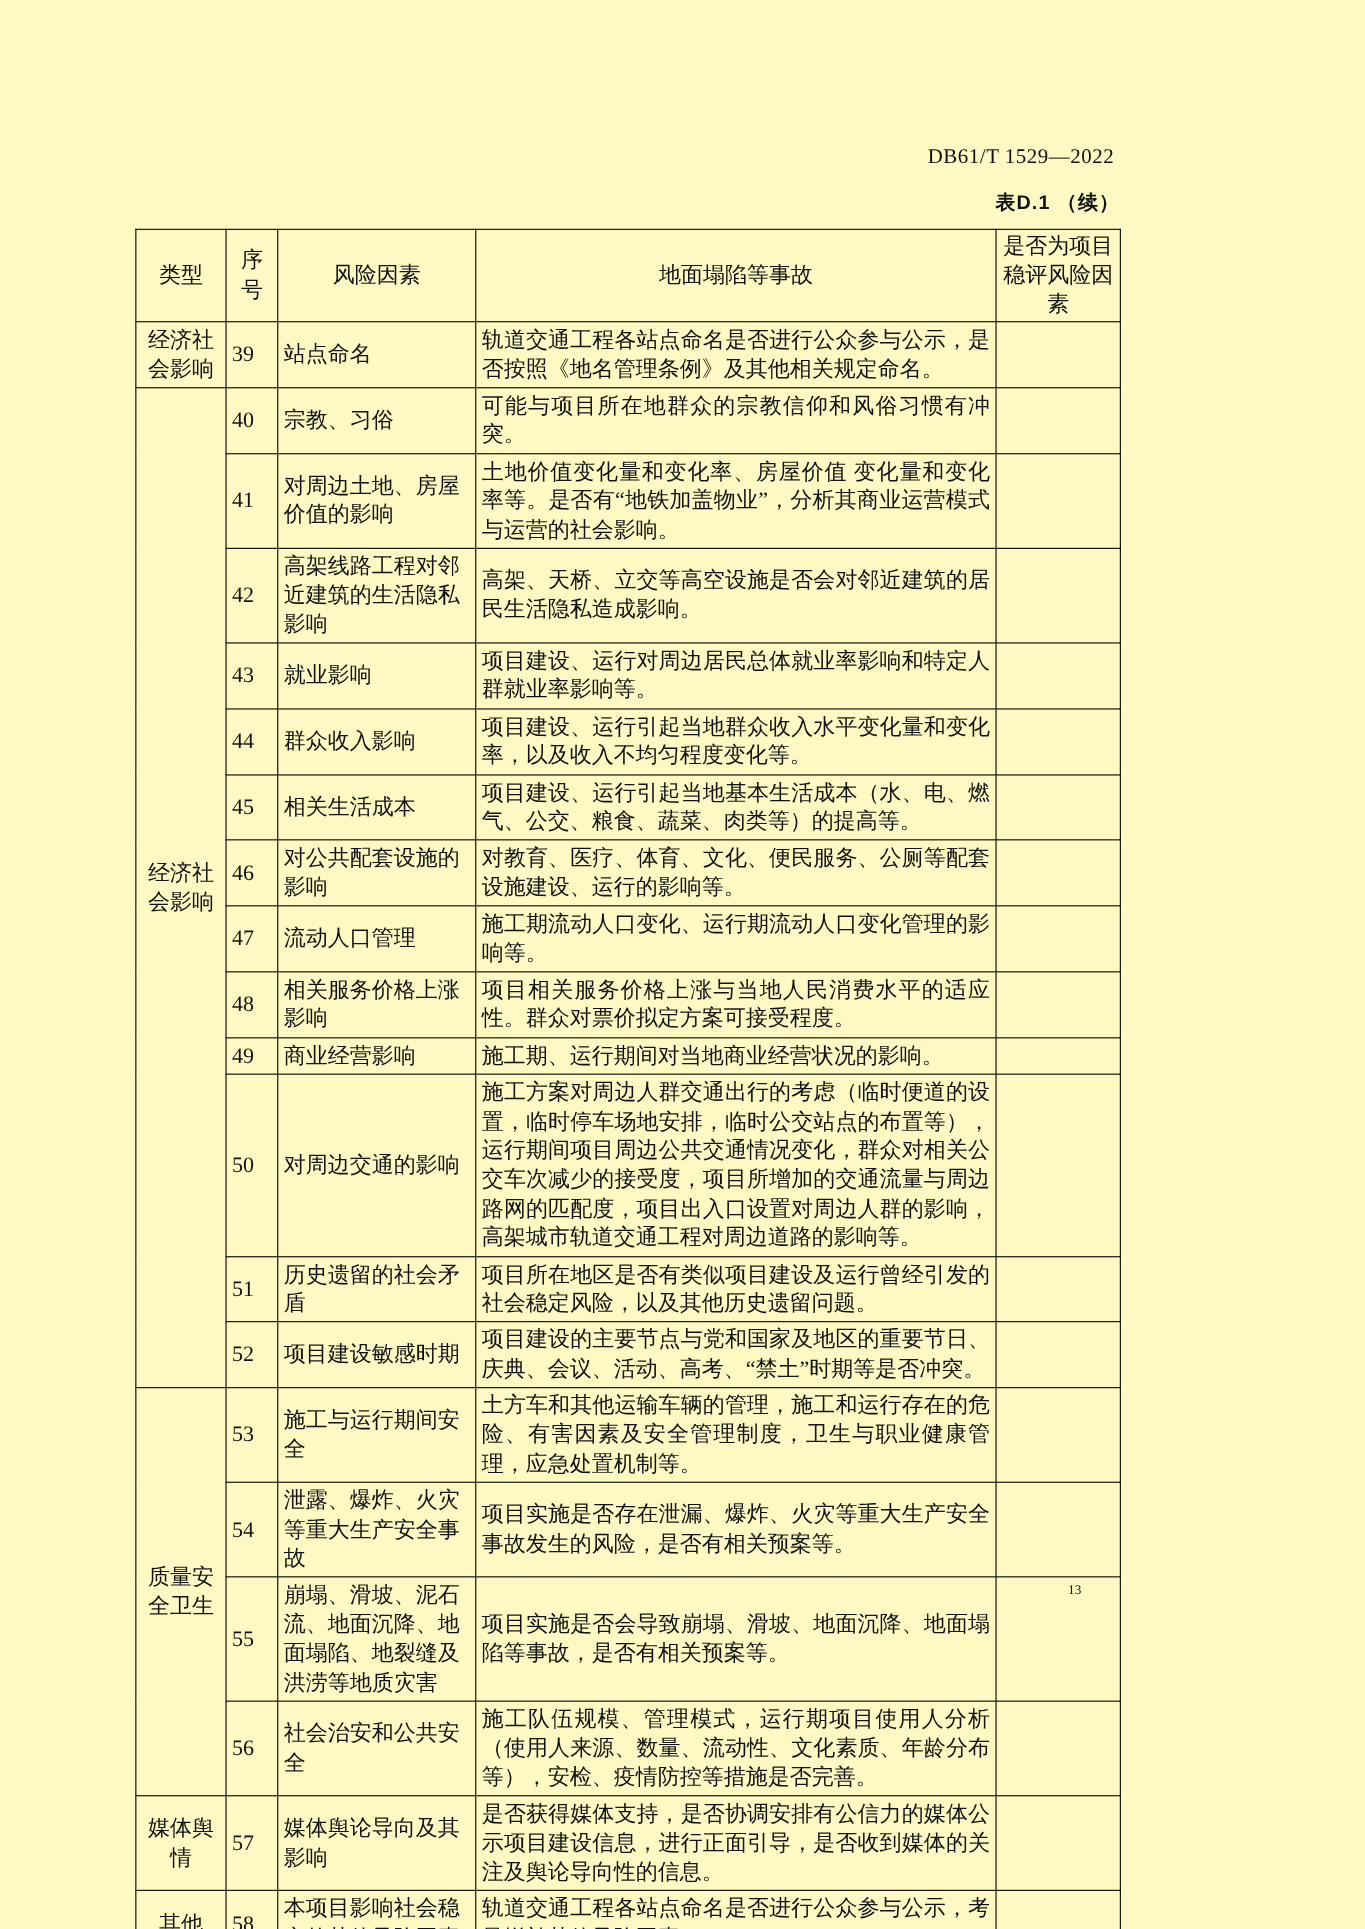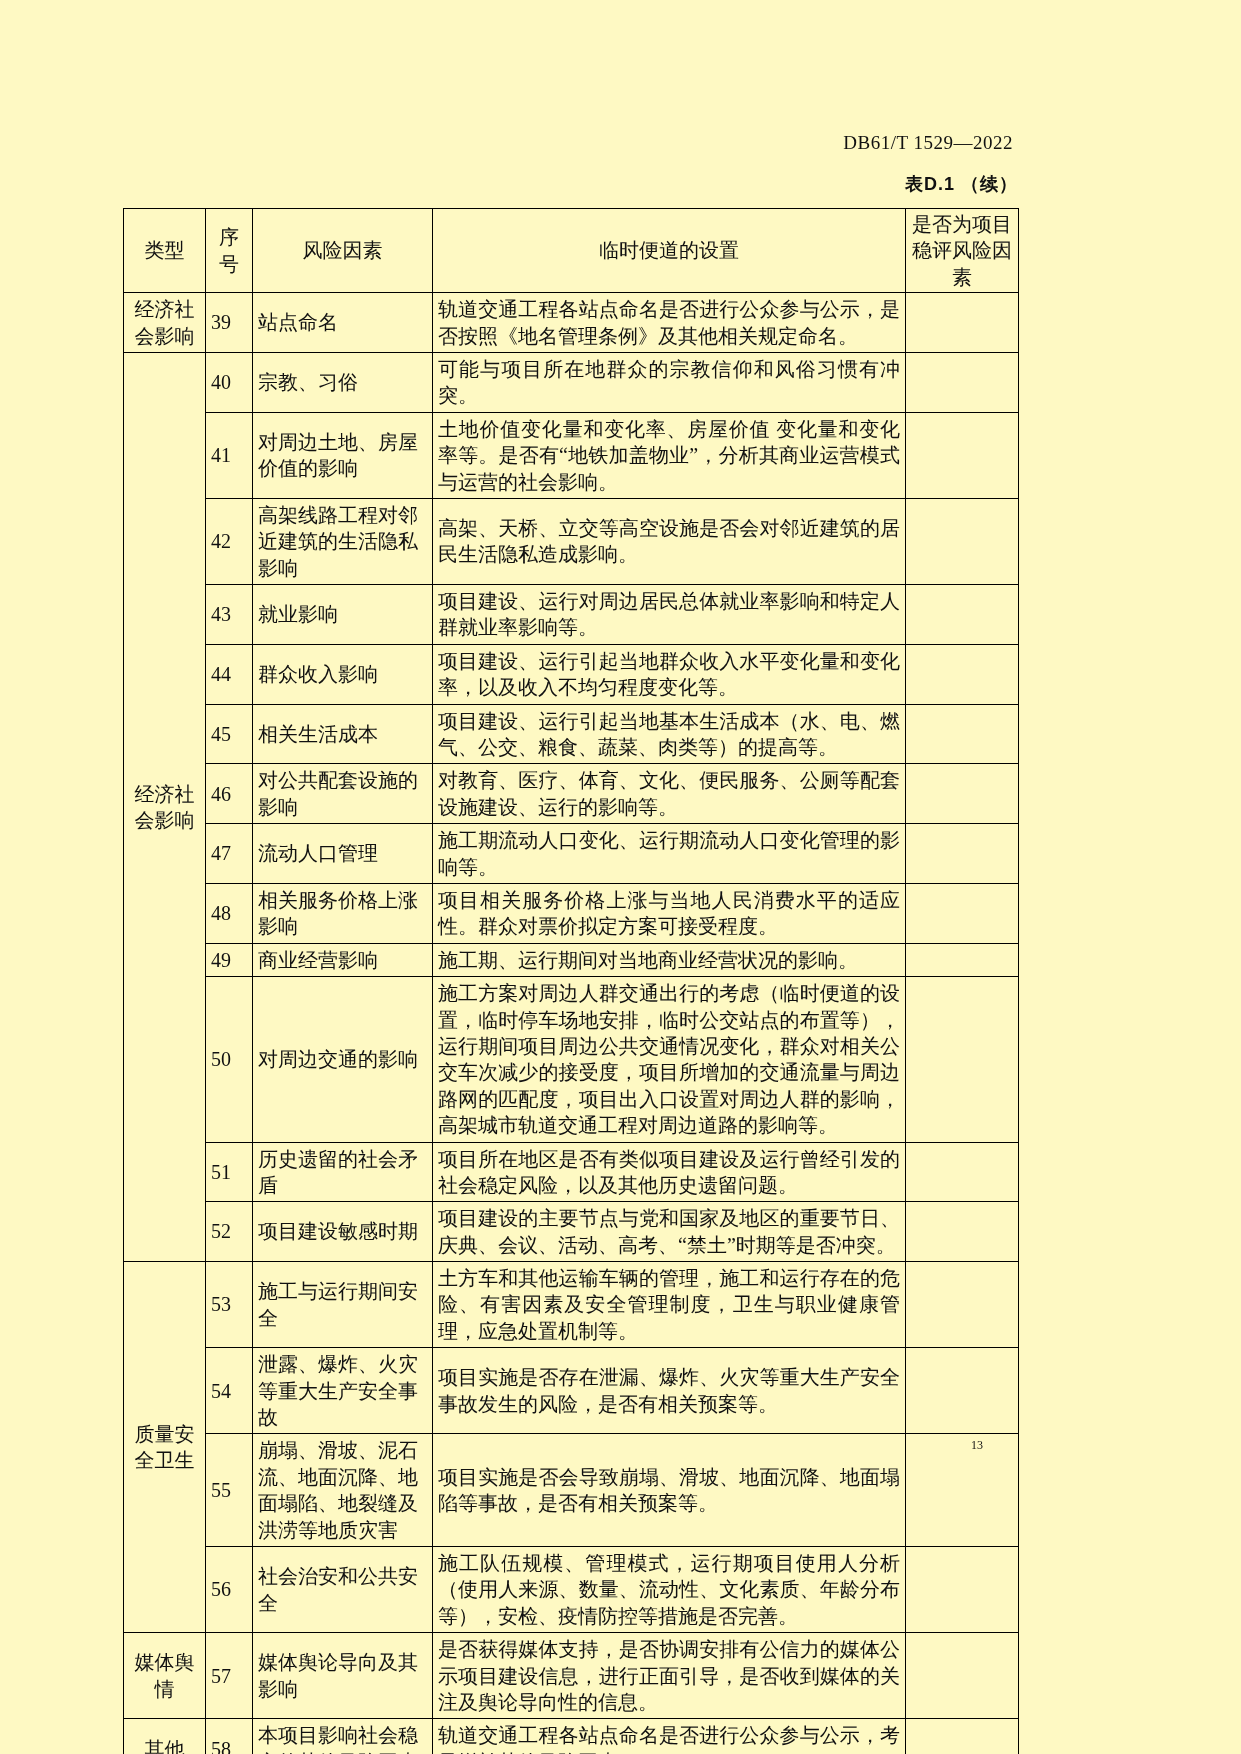--- a/index.html
+++ b/index.html
@@ -110,21 +110,21 @@
         <col style="width:47px">
         <col style="width:180px">
         <col style="width:473px">
         <col style="width:113px">
       </colgroup>
       <thead>
         <tr>
           <th>类型</th>
           <th>序号</th>
           <th>风险因素</th>
-          <th>临时便道的设置</th>
+          <th>地面塌陷等事故</th>
           <th>是否为项目稳评风险因素</th>
         </tr>
       </thead>
       <tbody id="table-body">
           <tr>
             <td rowspan="1" class="col-type">经济社会影响</td>
             <td class="col-no">39</td>
             <td class="col-factor">站点命名</td>
             <td class="col-indicator">轨道交通工程各站点命名是否进行公众参与公示，是否按照《地名管理条例》及其他相关规定命名。</td>
             <td class="col-stability"></td>

